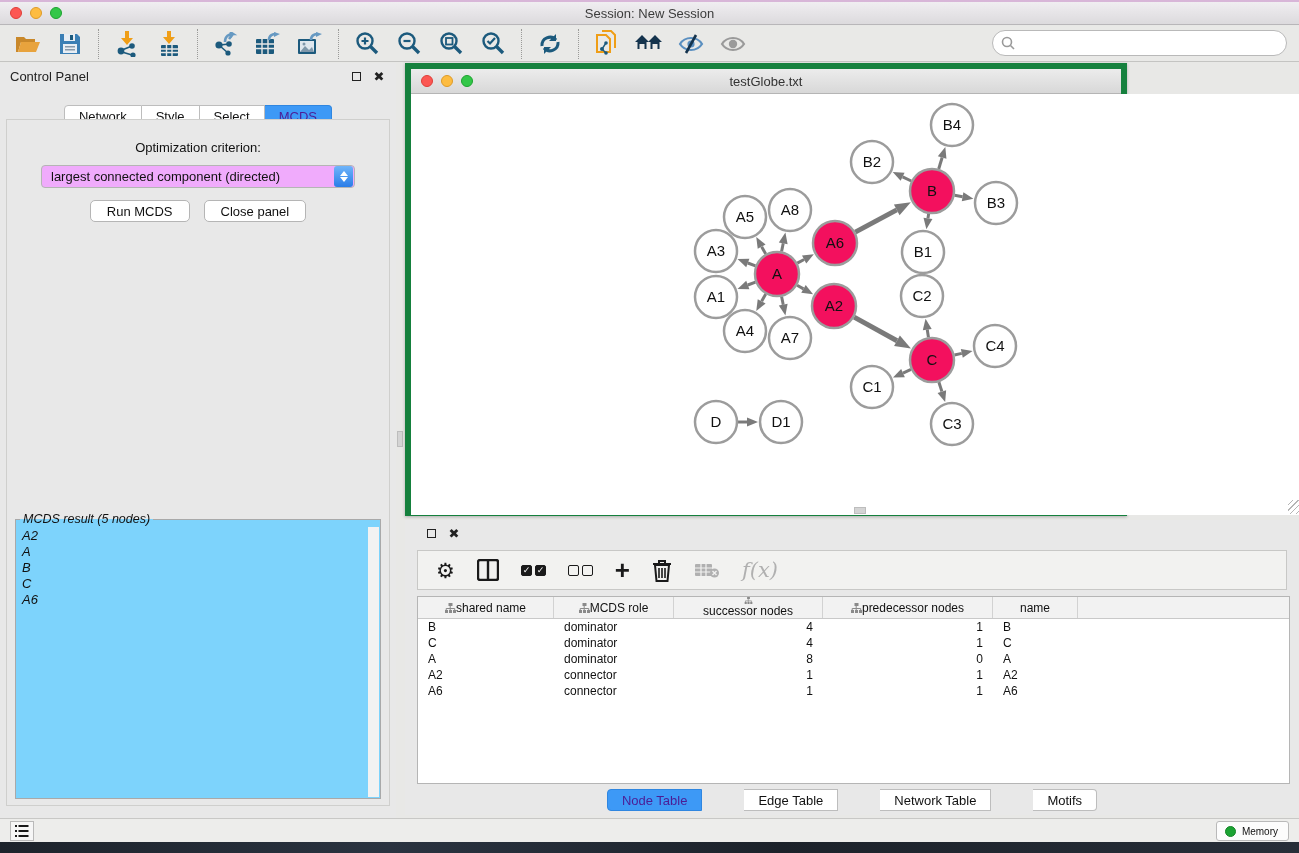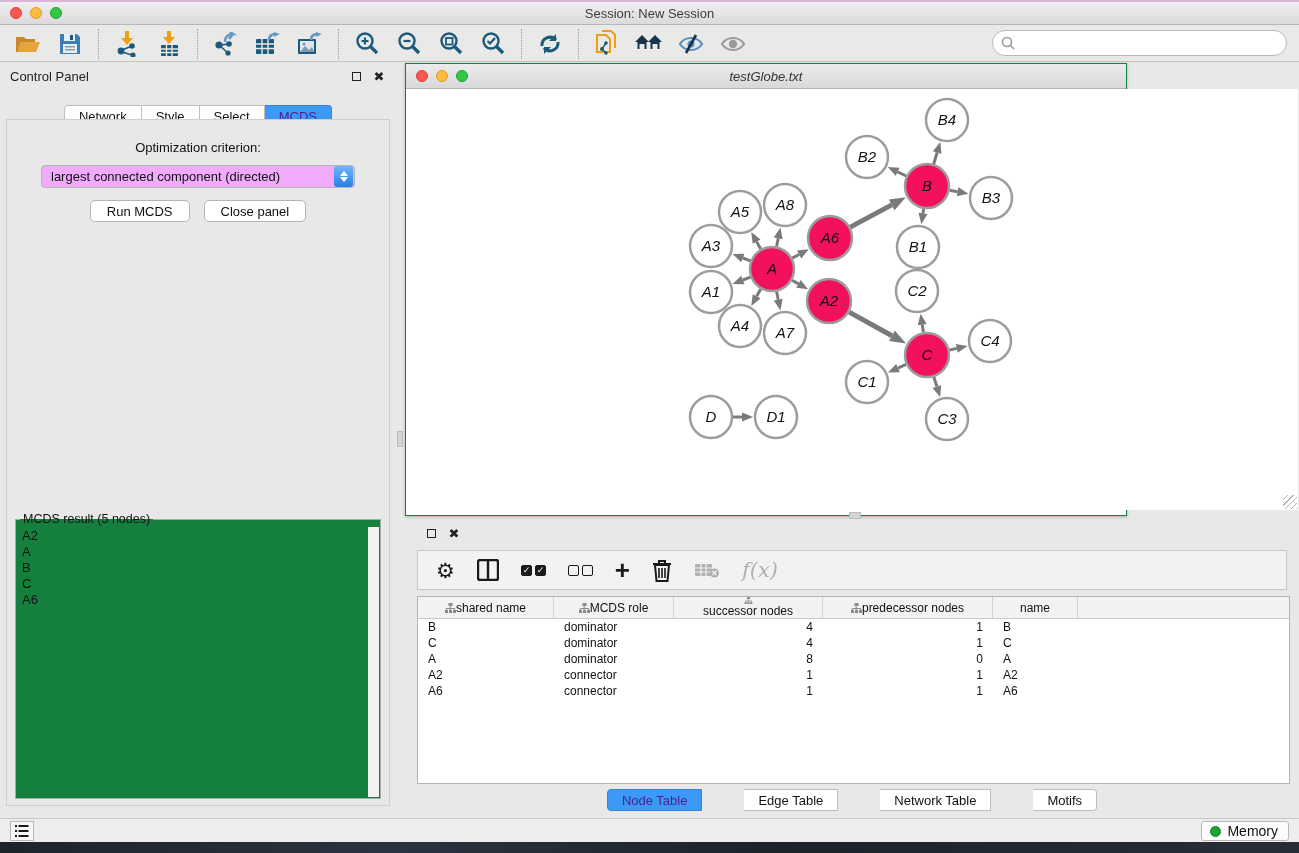--- a/index.html
+++ b/index.html
@@ -50,35 +50,35 @@
     border-radius:4px; display:flex; align-items:center; cursor:pointer; }
   .dropdown .dval { flex:1; font-size:13px; padding-left:9px; color:#111; white-space:nowrap; }
   .dd-stepper { width:19px; height:21px; background:linear-gradient(#6fb5fa,#2a7de8); border-radius:3px;
     margin-right:1px; display:flex; flex-direction:column; align-items:center; justify-content:center; gap:1px; }
   .dd-stepper .tri { width:0; height:0; border-left:4px solid transparent; border-right:4px solid transparent; }
   .tri.up { border-bottom:5px solid #fff; } .tri.down { border-top:5px solid #fff; }
   .btn-row { display:flex; justify-content:center; gap:14px; margin-top:12px; }
   .mac-btn { height:22px; padding:0 16px; background:#fff; border:1px solid #b5b5b5; border-radius:5px;
     font-size:13px; color:#111; cursor:pointer; font-family:inherit; }
 
-  fieldset.result { position:absolute; left:8px; right:8px; top:392px; bottom:6px; background:#15803d;
-    border:1px solid #a9a9a9; padding:2px 0 0 6px; }
+  fieldset.result { position:absolute; left:8px; right:8px; top:392px; bottom:6px; background:#7dd3fc;
+    border:1px solid #a9a9a9; padding:2px 0 0 6px;font-style:italic; }
   fieldset.result legend { font-size:12.5px; color:#111; padding:0 3px; margin-left:-2px; }
   .result-list { font-size:13px; color:#111; line-height:16px; }
   .result-list div { cursor:default; }
   .result-scroll { position:absolute; right:1px; top:1px; bottom:1px; width:11px; background:#f2f2f2; }
 
   
   .vsplit { position:absolute; left:396px; top:63px; width:9px; height:755px; background:#e8e8e6; cursor:col-resize;}
   .vsplit .grip { position:absolute; left:1px; top:368px; width:6px; height:16px;
     background:#d4d4d4; border:1px solid #bdbdbd; }
 
   
   .netwin { position:absolute; left:405px; top:63px; width:722px; height:453px; background:#fff;
-    border:1px solid #15803d; box-shadow:0 1px 3px rgba(0,0,0,.25);font-style:italic; }
+    border:6px solid #15803d; box-shadow:0 1px 3px rgba(0,0,0,.25); }
   .netwin .wtitle { height:25px; background:linear-gradient(#ececec,#d8d8d8); border-bottom:1px solid #b5b5b5;
     display:flex; align-items:center; position:relative; }
   .netwin .wtitle .title { position:absolute; left:0; right:0; text-align:center; font-size:13px; color:#333; }
   .net-canvas { position:relative; width:892px; height:421px; background:#fff; }
   .resize-grip { position:absolute; right:1px; bottom:1px; width:14px; height:14px;
     background:repeating-linear-gradient(135deg, transparent 0 3px, #b5b5b5 3px 4px); cursor:nwse-resize;}
   .hsplit-grip { position:absolute; left:443px; bottom:-4px; width:12px; height:7px;
     background:#d4d4d4; border:1px solid #bdbdbd; cursor:row-resize; z-index:5;}
 
   
@@ -104,21 +104,21 @@
   .td.num { text-align:right; }
 
   .tp-tabs { position:absolute; left:0; right:0; bottom:4px; display:flex; justify-content:center; }
 
   
   .statusbar { position:absolute; left:0; top:818px; width:1299px; height:24px; background:#ededeb;
     border-top:1px solid #c8c8c6; display:flex; align-items:center; }
   .status-list-btn { width:24px; height:20px; margin-left:10px; background:#f6f6f6; border:1px solid #b9b9b9;
     display:flex; align-items:center; justify-content:center; cursor:pointer; }
   .memory-btn { position:absolute; right:10px; top:2px; height:20px; padding:0 10px 0 8px; background:#fcfcfc;
-    border:1px solid #b9b9b9; border-radius:3px; display:flex; align-items:center; gap:6px; font-size:14px;
+    border:1px solid #b9b9b9; border-radius:3px; display:flex; align-items:center; gap:6px; font-size:10px;
     color:#111; cursor:pointer; font-family:inherit;}
   .memdot { width:11px; height:11px; border-radius:50%; background:#1ba333; border:1px solid #148527;}
 
   .desktop-strip { position:absolute; left:0; top:842px; width:1299px; height:11px;
     background:linear-gradient(90deg,#1d232b,#2a3340 30%,#1c222a 60%,#272e38); }
 </style>
 </head>
 <body>
 
 <div class="titlebar">

